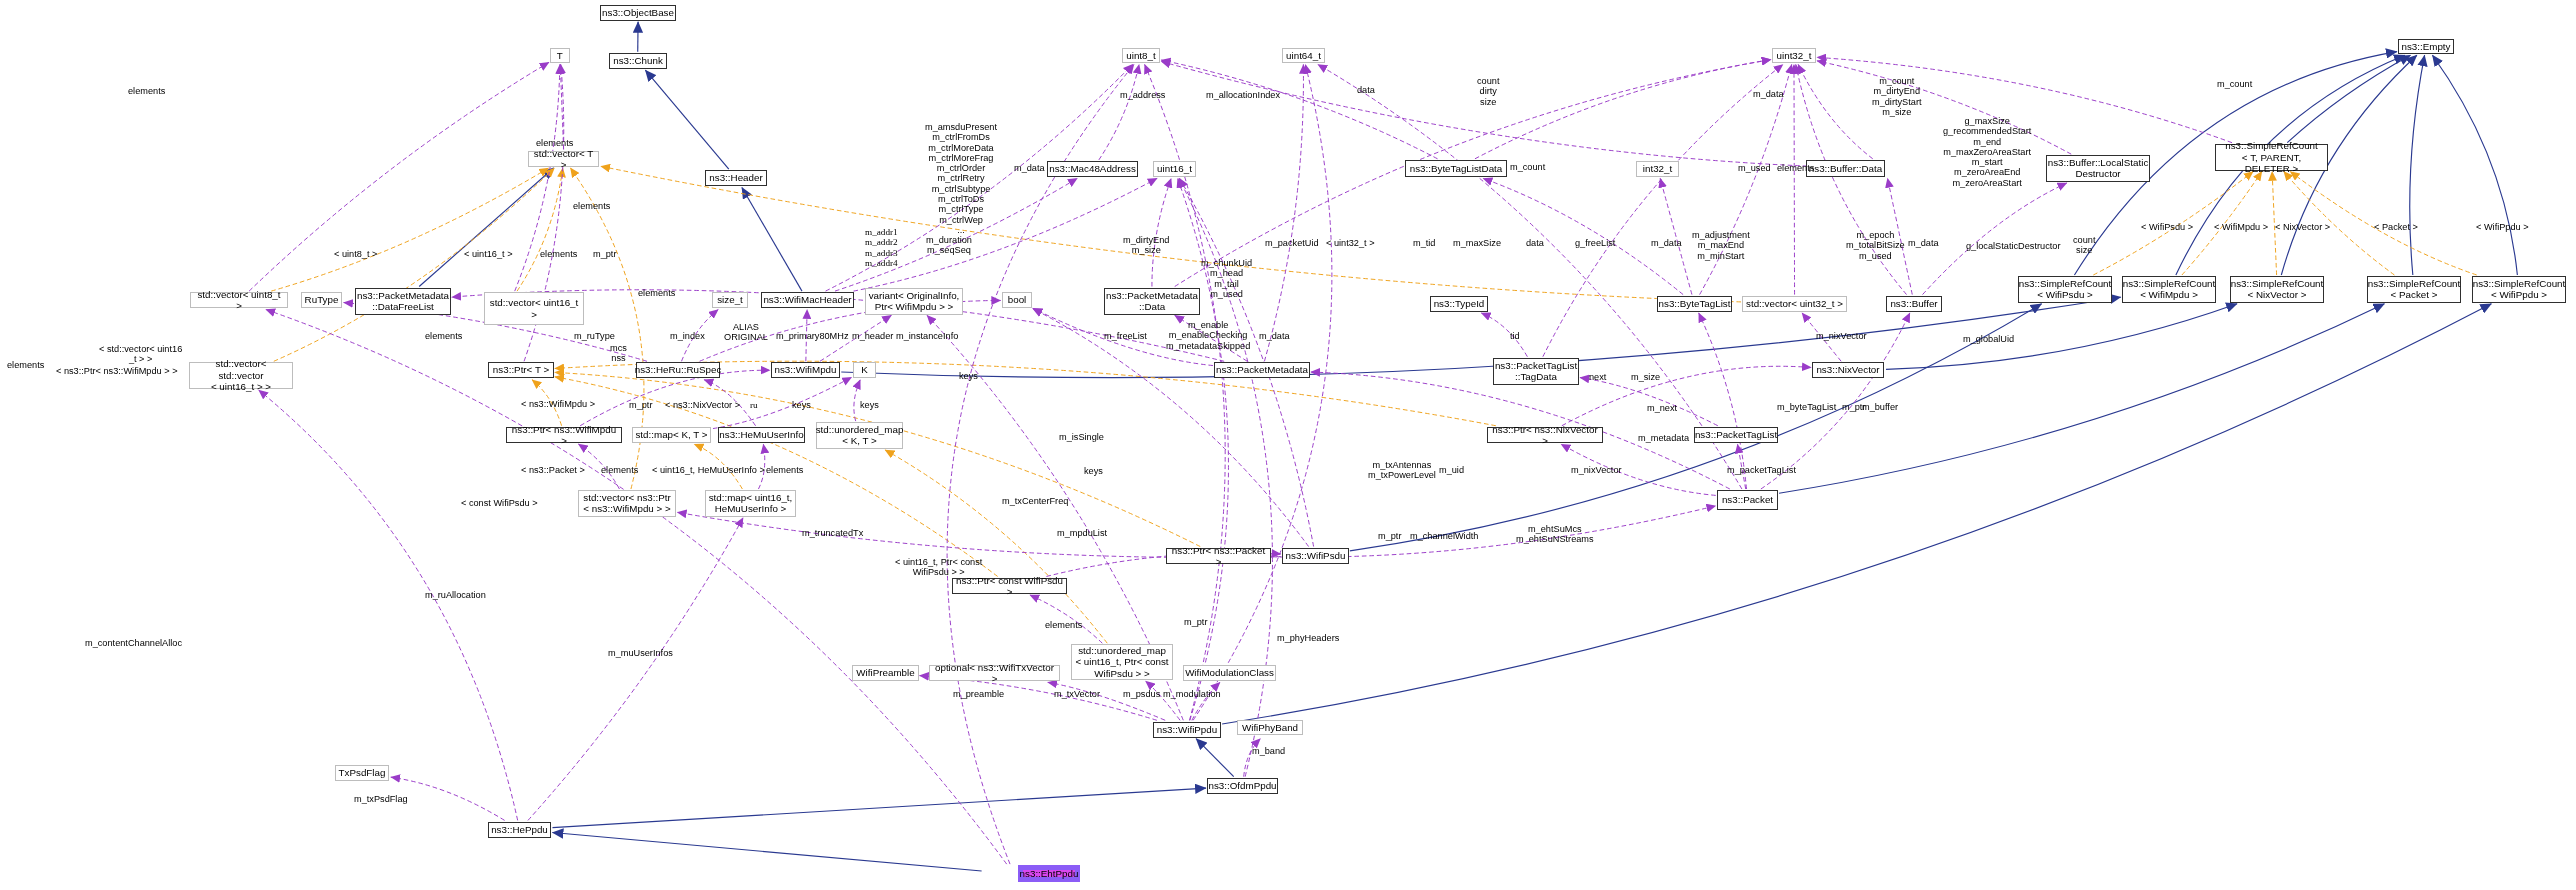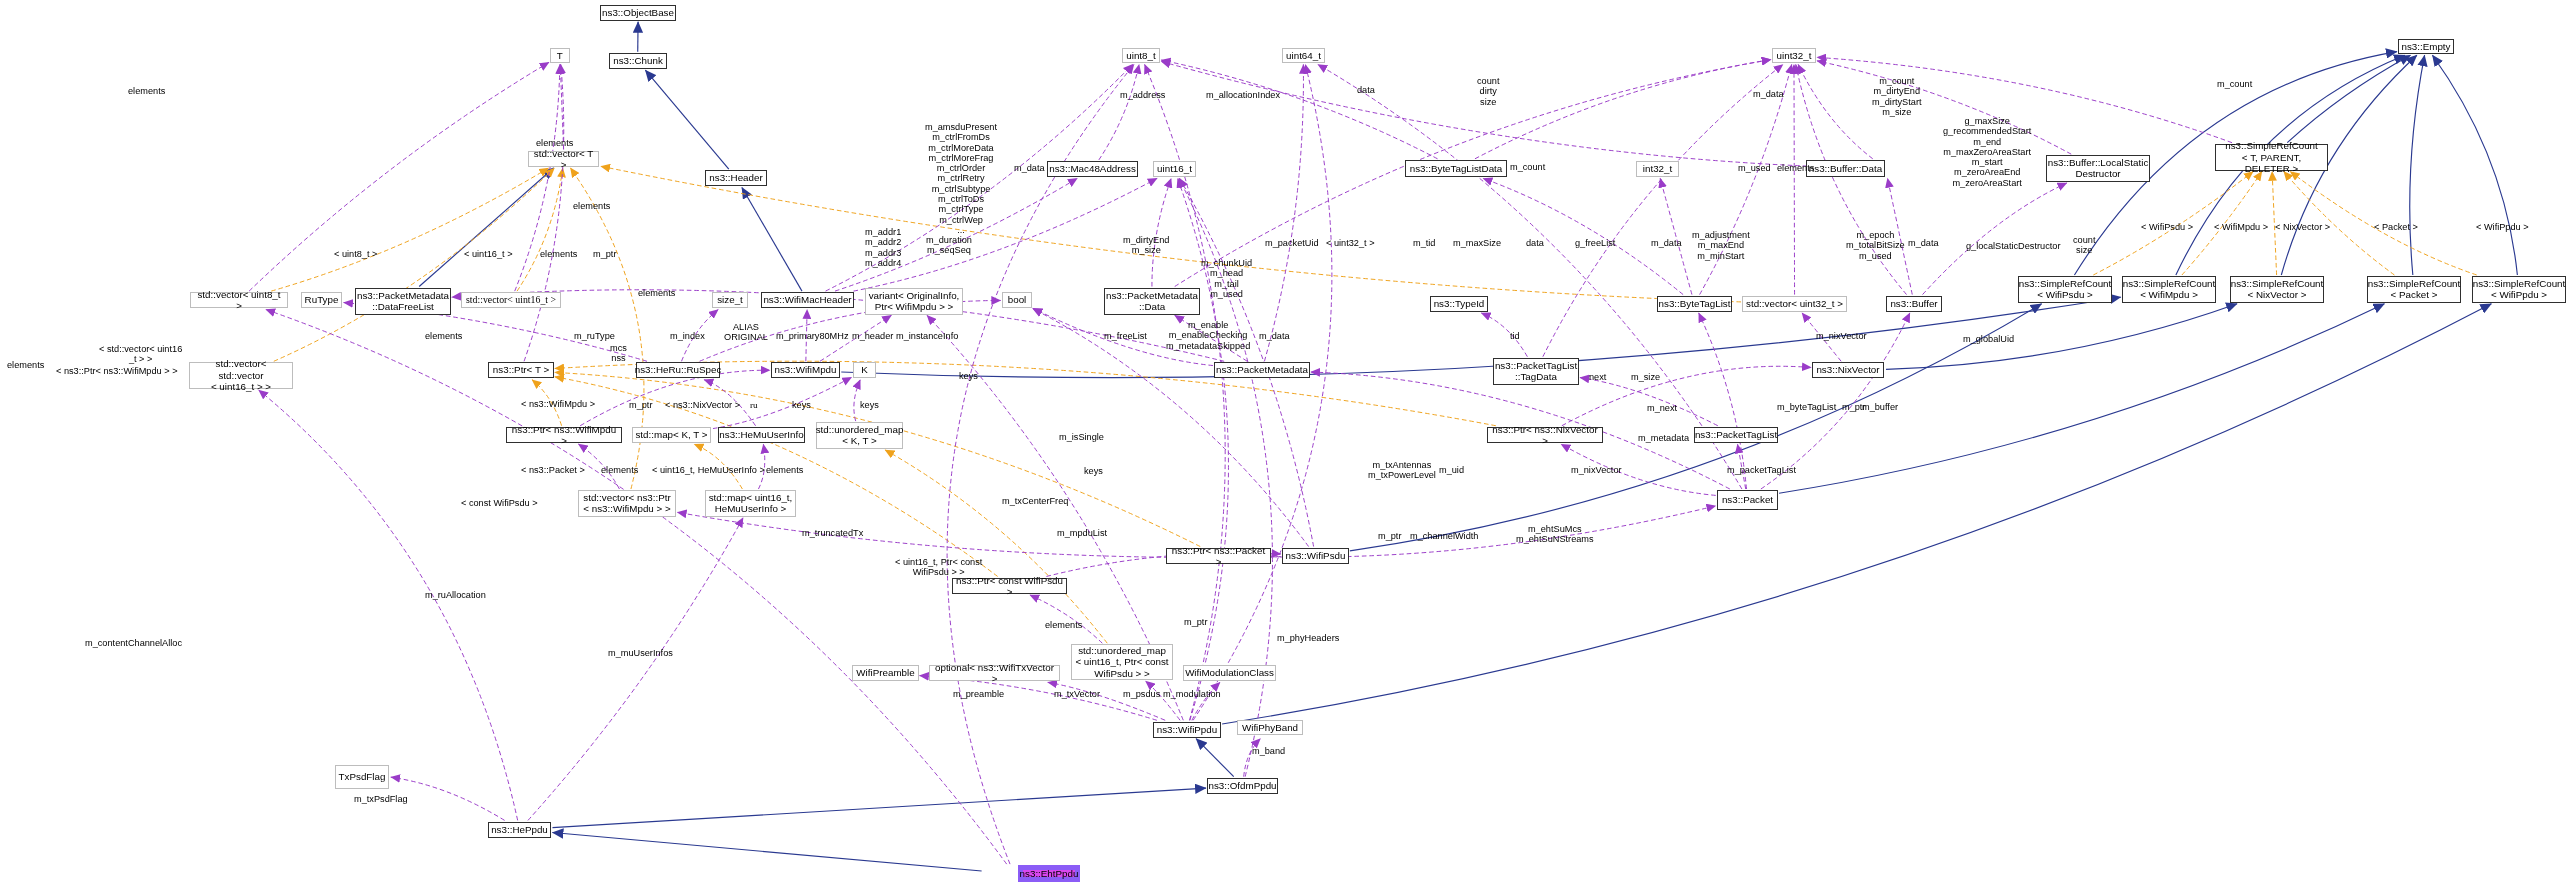--- a/index.html
+++ b/index.html
@@ -151,21 +151,21 @@
     <div class="node thin" style="left: 1636px; top: 161px; width: 43px; height: 16px;">int32_t</div>
     <div class="node solid" style="left: 1806px; top: 160px; width: 79px; height: 17.3px;">ns3::Buffer::Data</div>
     <div class="node solid" style="left: 2046px; top: 155px; width: 104px; height: 26.5px;">ns3::Buffer::LocalStatic
 Destructor</div>
     <div class="node solid" style="left: 2215px; top: 144px; width: 113px; height: 26.5px;">ns3::SimpleRefCount
 &lt; T, PARENT, DELETER &gt;</div>
     <div class="node thin" style="left: 190px; top: 292px; width: 98px; height: 16px;">std::vector&lt; uint8_t &gt;</div>
     <div class="node thin" style="left: 301px; top: 292px; width: 41px; height: 16px;">RuType</div>
     <div class="node solid" style="left: 355px; top: 288px; width: 96px; height: 26.5px;">ns3::PacketMetadata
 ::DataFreeList</div>
-    <div class="node thin" style="left: 461px; top: 292px; width: 100px; height: 16px; font-family: Liberation Serif, serif;">std::vector&lt; uint16_t &gt;</div>
+    <div class="node thin" style="left: 484px; top: 292px; width: 100px; height: 33px;">std::vector&lt; uint16_t &gt;</div>
     <div class="node thin" style="left: 712px; top: 292px; width: 36px; height: 16px;">size_t</div>
     <div class="node solid" style="left: 761px; top: 292px; width: 93px; height: 16px;">ns3::WifiMacHeader</div>
     <div class="node thin" style="left: 865px; top: 288px; width: 98px; height: 26.5px;">variant&lt; OriginalInfo,
 Ptr&lt; WifiMpdu &gt; &gt;</div>
     <div class="node thin" style="left: 1002px; top: 292px; width: 30px; height: 16px;">bool</div>
     <div class="node solid" style="left: 1104px; top: 288px; width: 96px; height: 26.5px;">ns3::PacketMetadata
 ::Data</div>
     <div class="node solid" style="left: 1430px; top: 296px; width: 58px; height: 16px;">ns3::TypeId</div>
     <div class="node solid" style="left: 1657px; top: 296px; width: 75px; height: 16px;">ns3::ByteTagList</div>
     <div class="node thin" style="left: 1742px; top: 296px; width: 105px; height: 16px;">std::vector&lt; uint32_t &gt;</div>
@@ -197,21 +197,21 @@
     <div class="node solid" style="left: 952px; top: 578px; width: 115px; height: 16px;">ns3::Ptr&lt; const WifiPsdu &gt;</div>
     <div class="node thin" style="left: 1071px; top: 644px; width: 102px; height: 36px;">std::unordered_map
 &lt; uint16_t, Ptr&lt; const
 WifiPsdu &gt; &gt;</div>
     <div class="node thin" style="left: 852px; top: 665px; width: 67px; height: 16px;">WifiPreamble</div>
     <div class="node thin" style="left: 929px; top: 665px; width: 131px; height: 16px;">optional&lt; ns3::WifiTxVector &gt;</div>
     <div class="node thin" style="left: 1183px; top: 665px; width: 93px; height: 16px;">WifiModulationClass</div>
     <div class="node solid" style="left: 1153px; top: 722px; width: 68px; height: 16px;">ns3::WifiPpdu</div>
     <div class="node thin" style="left: 1237px; top: 720px; width: 66px; height: 15px;">WifiPhyBand</div>
     <div class="node solid" style="left: 1207px; top: 778px; width: 71px; height: 16px;">ns3::OfdmPpdu</div>
-    <div class="node thin" style="left: 335px; top: 765px; width: 54px; height: 24px;">TxPsdFlag</div>
+    <div class="node thin" style="left: 335px; top: 765px; width: 54px; height: 16px;">TxPsdFlag</div>
     <div class="node solid" style="left: 488px; top: 822px; width: 63px; height: 16px;">ns3::HePpdu</div>
     <div class="node hl" style="left: 983px; top: 865px; width: 62px; height: 17.3px;">ns3::EhtPpdu</div>
     <div class="node solid" style="left: 2018px; top: 276px; width: 94px; height: 26.5px;">ns3::SimpleRefCount
 &lt; WifiPsdu &gt;</div>
     <div class="node solid" style="left: 2122px; top: 276px; width: 94px; height: 26.5px;">ns3::SimpleRefCount
 &lt; WifiMpdu &gt;</div>
     <div class="node solid" style="left: 2230px; top: 276px; width: 94px; height: 26.5px;">ns3::SimpleRefCount
 &lt; NixVector &gt;</div>
     <div class="node solid" style="left: 2367px; top: 276px; width: 94px; height: 26.5px;">ns3::SimpleRefCount
 &lt; Packet &gt;</div>
@@ -247,21 +247,21 @@
 m_ctrlMoreData
 m_ctrlMoreFrag
 m_ctrlOrder
 m_ctrlRetry
 m_ctrlSubtype
 m_ctrlToDs
 m_ctrlType
 m_ctrlWep
 ...</div>
     <div class="elabel" style="left: 1014px; top: 163px;">m_data</div>
-    <div class="elabel" style="left: 865px; top: 227px;">m_addr1
+    <div class="elabel" style="left: 865px; top: 227px; font-family: Liberation Serif, serif;">m_addr1
 m_addr2
 m_addr3
 m_addr4</div>
     <div class="elabel" style="left: 926px; top: 235px;">m_duration
 m_seqSeq</div>
     <div class="elabel" style="left: 1123px; top: 235px;">m_dirtyEnd
 m_size</div>
     <div class="elabel" style="left: 1201px; top: 258px;">m_chunkUid
 m_head
 m_tail

